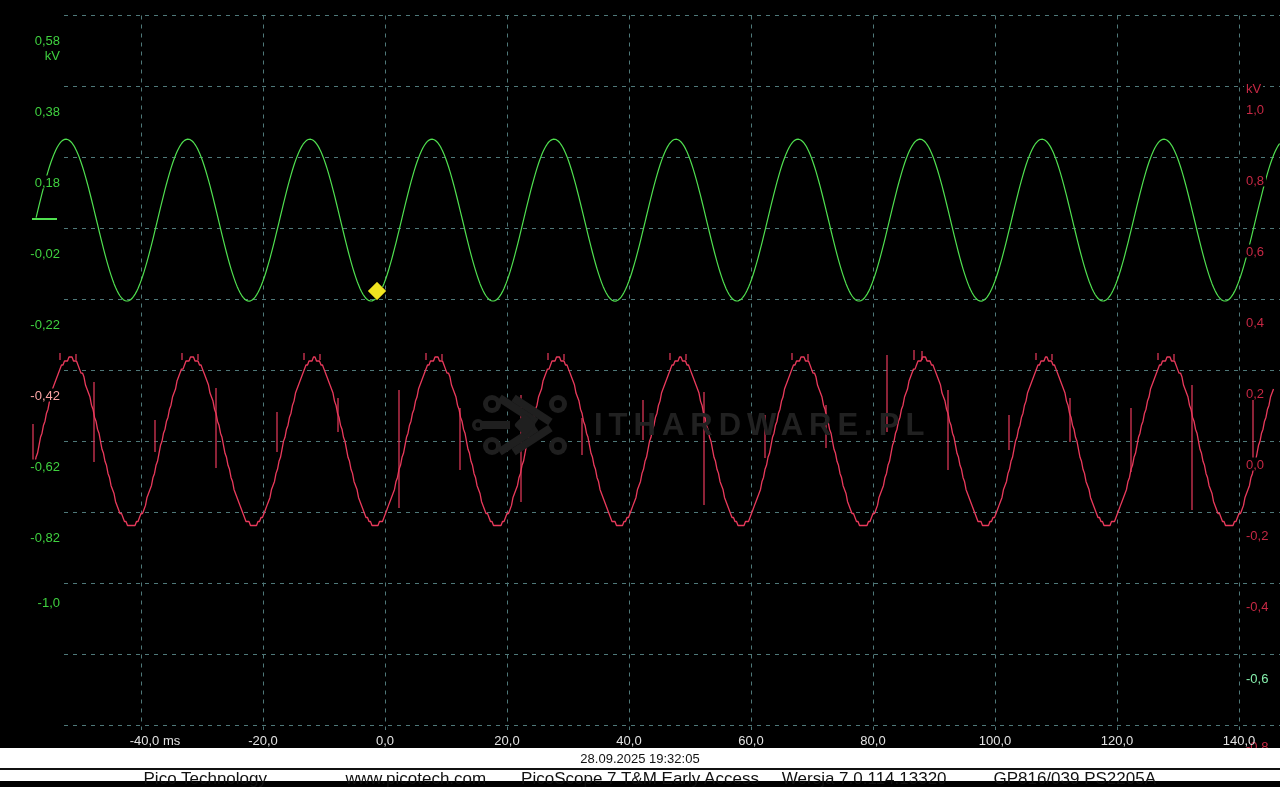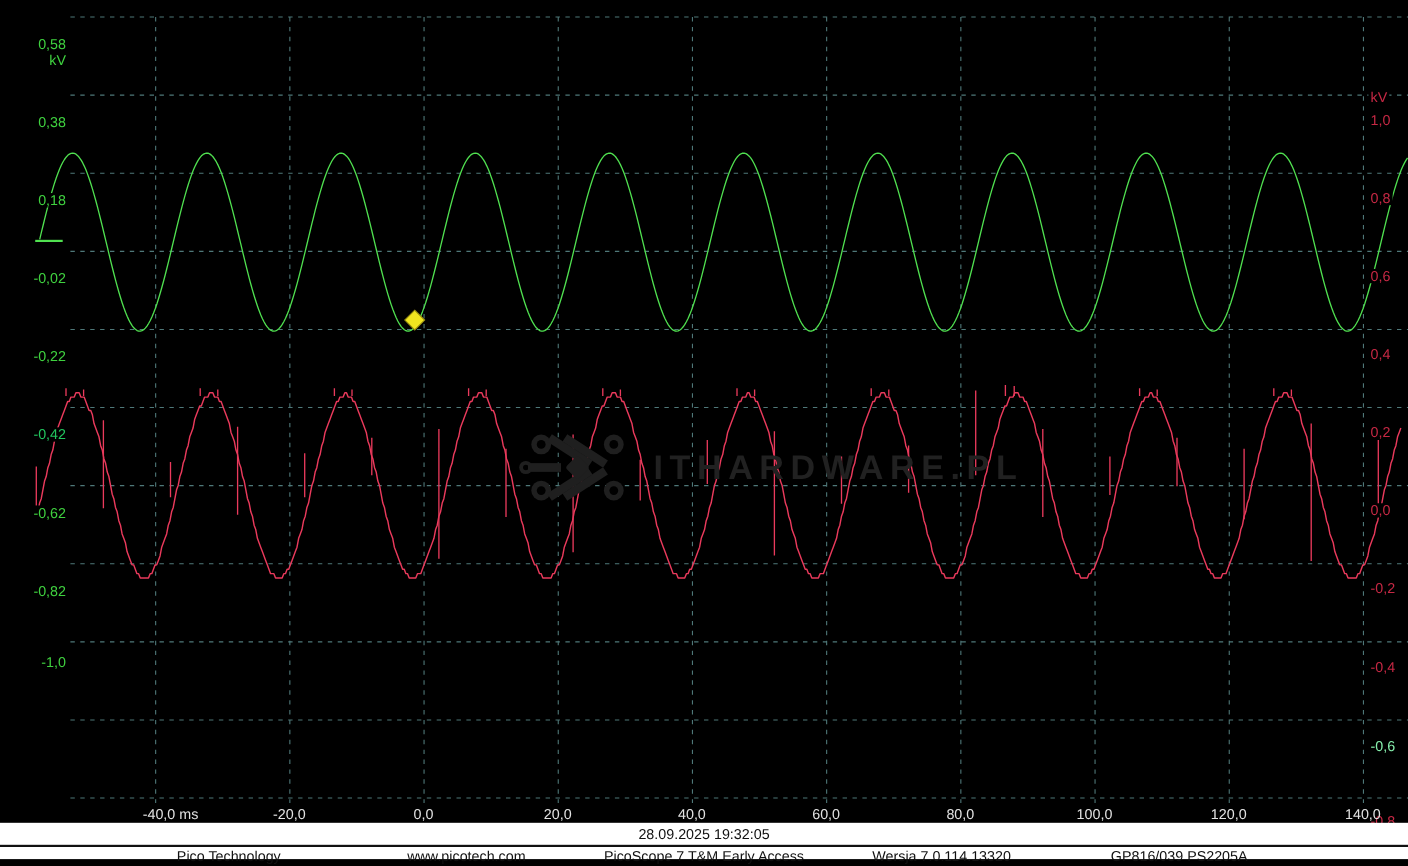--- a/index.html
+++ b/index.html
@@ -12,21 +12,21 @@
   .left-label{right:1218px;text-align:right;}
   .right-label{left:1244px;text-align:left;}
   .time-label{position:absolute;top:733px;transform:translateX(-50%);font-size:13px;color:#e2e2e2;
               background:transparent;white-space:nowrap;}
   #watermark{position:absolute;left:470px;top:390px;width:480px;height:70px;display:flex;
              align-items:center;pointer-events:none;}
   #watermark-text{font-size:31px;font-weight:bold;letter-spacing:6px;color:#212121;margin-left:14px;}
   #bottom-strip{position:absolute;left:0;top:748px;width:1280px;height:33px;background:#ffffff;color:#111;}
   #datetime-row{height:20px;display:flex;align-items:center;justify-content:center;font-size:13px;}
   #footer-divider{height:2px;background:#111;}
-  #footer-row{height:17px;display:flex;align-items:center;padding:0 100px;font-size:13px;}
+  #footer-row{height:17px;display:flex;align-items:center;padding:0 100px;font-size:17px;}
   .footer-item{flex:1;text-align:center;white-space:nowrap;}
 </style>
 </head>
 <body>
 
 <div id="screen">
 
   <div id="plot-area">
     <svg id="plot-svg" width="1280" height="748">
         <path d="M64 15.5 L1280 15.5 M64 86.5 L1280 86.5 M64 157.5 L1280 157.5 M64 228.5 L1280 228.5 M64 299.5 L1280 299.5 M64 370.5 L1280 370.5 M64 441.5 L1280 441.5 M64 512.5 L1280 512.5 M64 583.5 L1280 583.5 M64 654.5 L1280 654.5 M64 725.5 L1280 725.5 M141.5 15.5 L141.5 730 M263.5 15.5 L263.5 730 M385.5 15.5 L385.5 730 M507.5 15.5 L507.5 730 M629.5 15.5 L629.5 730 M751.5 15.5 L751.5 730 M873.5 15.5 L873.5 730 M995.5 15.5 L995.5 730 M1117.5 15.5 L1117.5 730 M1239.5 15.5 L1239.5 730 " stroke="#4f7879" stroke-width="1" fill="none" stroke-dasharray="4 5"></path>
@@ -60,21 +60,21 @@
       </svg>
       <span id="watermark-text">ITHARDWARE.PL</span>
     </div>
 
     <div id="left-axis">
         <div class="axis-label left-label" style="color: rgb(63, 209, 63); top: 16px;">0,58</div>
         <div class="axis-label left-label" style="color: rgb(63, 209, 63); top: 87px;">0,38</div>
         <div class="axis-label left-label" style="color: rgb(63, 209, 63); top: 158px;">0,18</div>
         <div class="axis-label left-label" style="color: rgb(63, 209, 63); top: 229px;">-0,02</div>
         <div class="axis-label left-label" style="color: rgb(63, 209, 63); top: 300px;">-0,22</div>
-        <div class="axis-label left-label" style="color: #22c55e; top: 371px;">-0,42</div>
+        <div class="axis-label left-label" style="color: #fca5a5; top: 371px;">-0,42</div>
         <div class="axis-label left-label" style="color: rgb(63, 209, 63); top: 442px;">-0,62</div>
         <div class="axis-label left-label" style="color: rgb(63, 209, 63); top: 513px;">-0,82</div>
         <div class="axis-label left-label" style="color: rgb(63, 209, 63); top: 578px;">-1,0</div>
         <div class="axis-label left-label" style="color: rgb(63, 209, 63); top: 31px;">kV</div>
       </div>
     <div id="right-axis">
         <div class="axis-label right-label" style="color: rgb(198, 40, 68); top: 85px;">1,0</div>
         <div class="axis-label right-label" style="color: rgb(198, 40, 68); top: 156px;">0,8</div>
         <div class="axis-label right-label" style="color: rgb(198, 40, 68); top: 227px;">0,6</div>
         <div class="axis-label right-label" style="color: rgb(198, 40, 68); top: 298px;">0,4</div>

